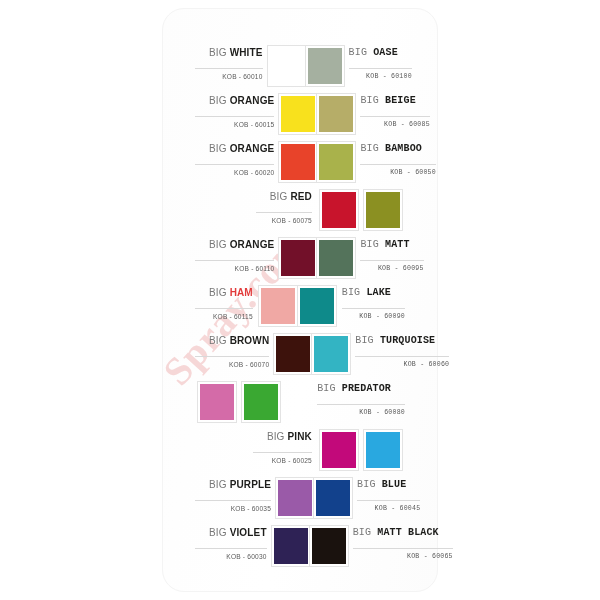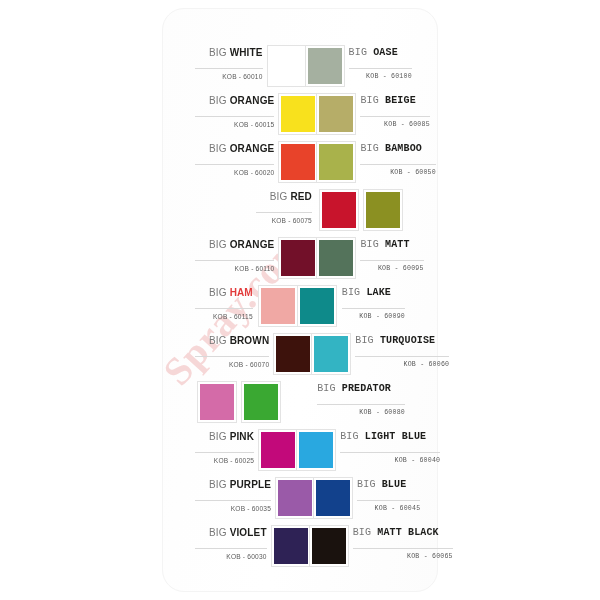--- a/index.html
+++ b/index.html
@@ -225,24 +225,20 @@
         <div class="labels left">
           <div class="name"><span class="big">BIG</span> <span class="nm">PINK</span></div>
           <div class="code">KOB - 60025</div>
         </div>
         <div class="swatch-cell">
           <div class="swatch" title="PINK" style="background: rgb(194, 9, 122);"></div>
         </div>
         <div class="swatch-cell">
           <div class="swatch" title="LIGHT BLUE" style="background: rgb(41, 168, 224);"></div>
         </div>
-        <div class="labels right">
-          <div class="name"><span class="big">BIG</span> <span class="nm">LIGHT BLUE</span></div>
-          <div class="code">KOB - 60040</div>
-        </div>
       </div>
       <div class="row">
         <div class="labels left">
           <div class="name"><span class="big">BIG</span> <span class="nm">PURPLE</span></div>
           <div class="code">KOB - 60035</div>
         </div>
         <div class="swatch-cell">
           <div class="swatch" title="PURPLE" style="background: rgb(154, 90, 168);"></div>
         </div>
         <div class="swatch-cell">

